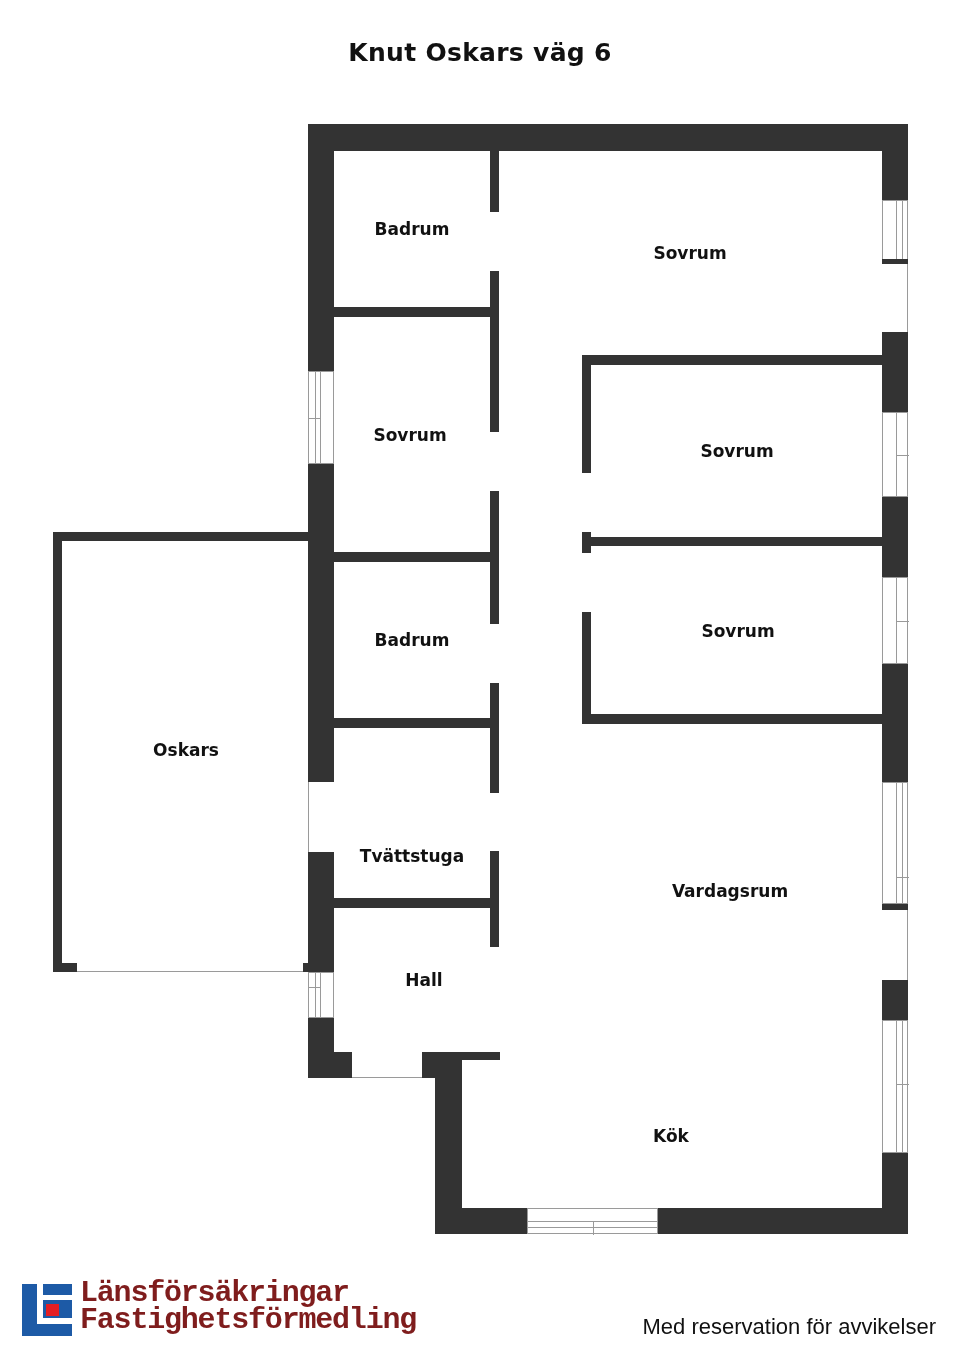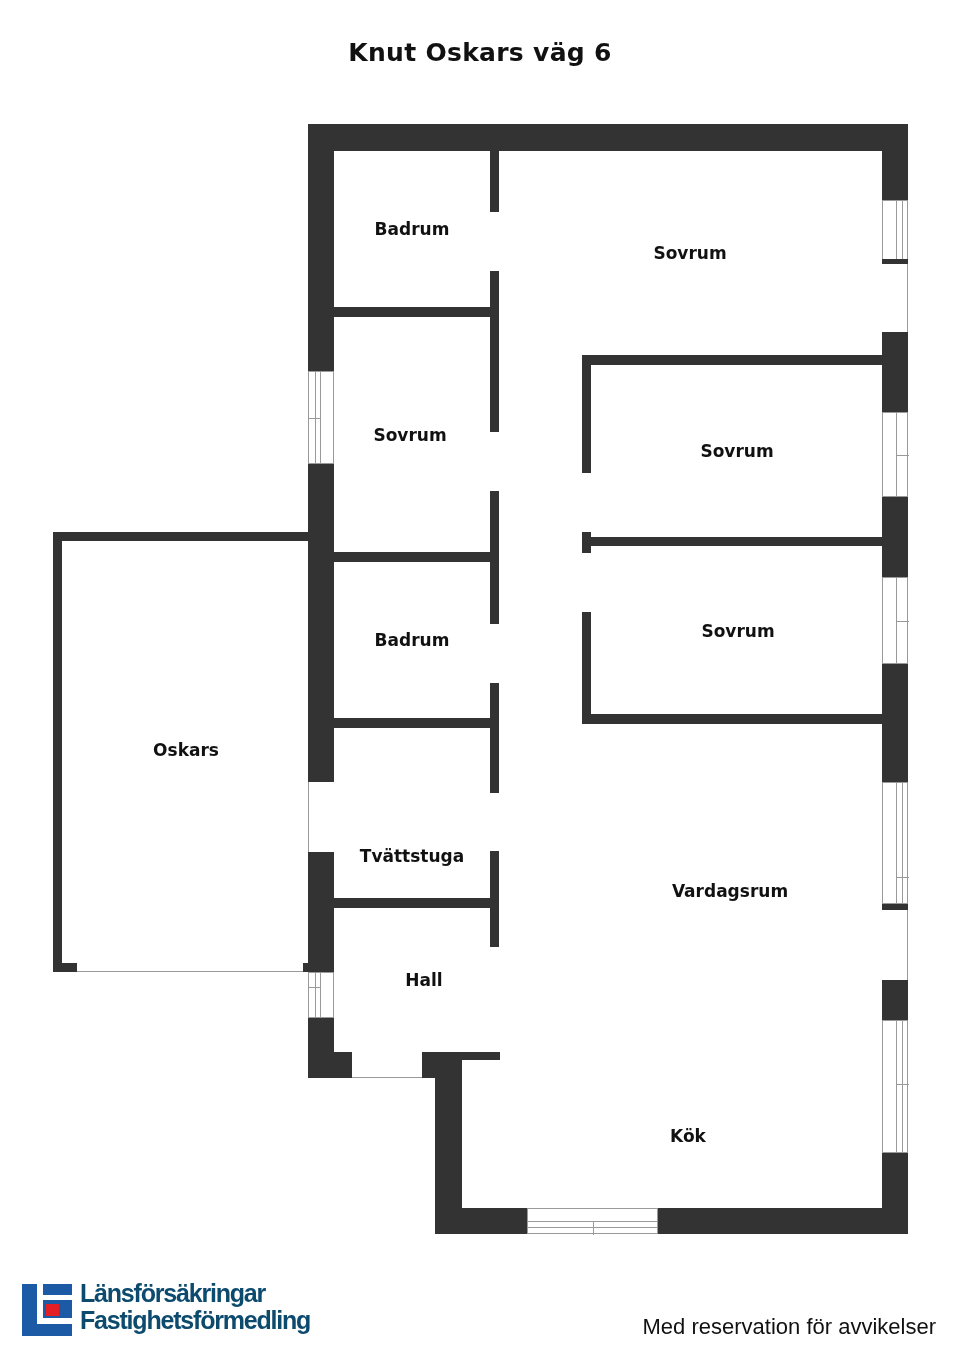--- a/index.html
+++ b/index.html
@@ -10,21 +10,21 @@
     .win { position: absolute; background: #ffffff; box-sizing: border-box; border: 1px solid #9a9a9a; }
     .win .l { position: absolute; background: #9a9a9a; }
     .open { position: absolute; background: #9a9a9a; }
     .room { position: absolute; font-family: "DejaVu Sans", sans-serif; font-weight: bold; font-size: 17px; color: #111; white-space: nowrap; transform: translate(-50%, -50%); }
     .logo { position: absolute; left: 22px; top: 1284px; width: 50px; height: 52px; }
     .logo .outer { position: absolute; left: 0; top: 0; width: 50px; height: 52px; background: #1d5aa6; }
     .logo .inner1 { position: absolute; left: 15px; top: 0; width: 6px; height: 40px; background: #fff; }
     .logo .inner2 { position: absolute; left: 15px; top: 34px; width: 35px; height: 6px; background: #fff; }
     .logo .inner3 { position: absolute; left: 21px; top: 11px; width: 29px; height: 5px; background: #fff; }
     .logo .red { position: absolute; left: 24px; top: 20px; width: 13px; height: 12px; background: #e31e24; }
-    .brand { position: absolute; left: 80px; top: 1280px; font-family: Liberation Sans, sans-serif; font-weight: bold; color: #0c4a6e; font-size: 25px; line-height: 27px; letter-spacing: -1.2px; }
+    .brand { position: absolute; left: 80px; top: 1280px; font-family: Liberation Mono, monospace; font-weight: bold; color: #7f1d1d; font-size: 30px; line-height: 27px; letter-spacing: -1.2px; }
     .disclaimer { position: absolute; right: 24px; top: 1314px; font-family: "Liberation Sans", sans-serif; font-size: 22px; color: #111; }
   </style>
 </head>
 <body>
 
 <div class="title">Knut Oskars väg 6</div>
 
 <div class="plan">
 
   <div class="w" style="left:308px;top:124px;width:600px;height:27px;"></div>
@@ -115,21 +115,21 @@
   <div class="room" style="left:412px;top:229px;">Badrum</div>
   <div class="room" style="left:690px;top:253px;">Sovrum</div>
   <div class="room" style="left:410px;top:435px;">Sovrum</div>
   <div class="room" style="left:737px;top:451px;">Sovrum</div>
   <div class="room" style="left:738px;top:631px;">Sovrum</div>
   <div class="room" style="left:412px;top:640px;">Badrum</div>
   <div class="room" style="left:186px;top:750px;">Oskars</div>
   <div class="room" style="left:412px;top:812px;margin-top:44px;">Tvättstuga</div>
   <div class="room" style="left:730px;top:891px;">Vardagsrum</div>
   <div class="room" style="left:424px;top:980px;">Hall</div>
-  <div class="room" style="left:671px;top:1136px;margin-left:17px;">Kök</div>
+  <div class="room" style="left:671px;top:1136px;">Kök</div>
 </div>
 
 <div class="logo">
   <div class="outer"></div>
   <div class="inner1"></div>
   <div class="inner2"></div>
   <div class="inner3"></div>
   <div class="red"></div>
 </div>
 <div class="brand">

